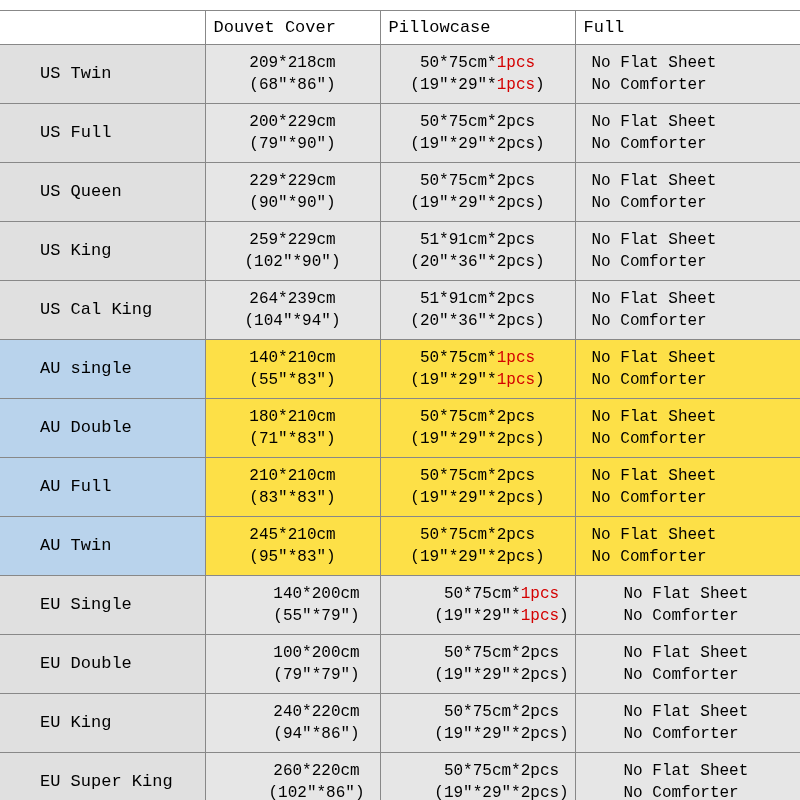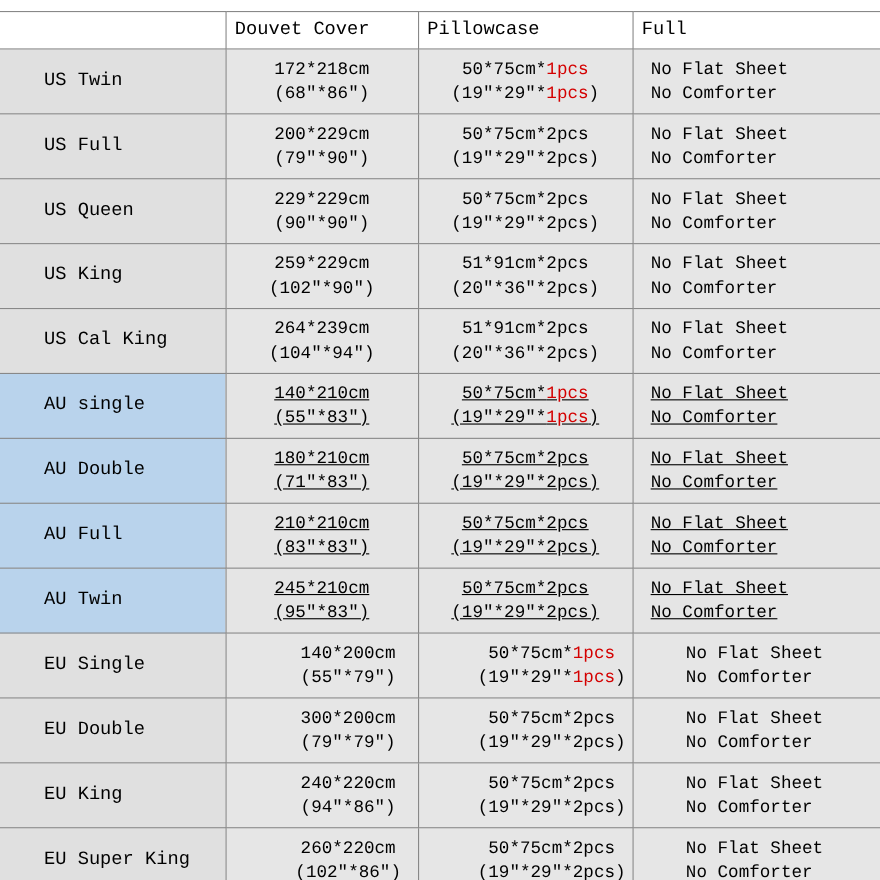--- a/index.html
+++ b/index.html
@@ -42,21 +42,21 @@
   td.size {
     text-align: left;
     padding-left: 4px;
     background: #e0e0e0;
   }
   td.size.highlight { background: #b9d3ec; }
   td.center { text-align: center; }
   td.note { text-align: left; padding-left: 16px; margin-top: 19px; }
   .red { color: #d40000; }
   .row-us    td.center, .row-us    td.note { background: #e6e6e6; }
-  .row-au    td.center, .row-au    td.note { background: #e5e5e5; text-decoration: underline; }
+  .row-au    td.center, .row-au    td.note { background: #fde047; }
   .row-eu    td.center, .row-eu    td.note { background: #e6e6e6; padding-left: 48px; }
   tr.header-row { background: #fff; }
   td div { white-space: nowrap; }
   td.center, td.note { font-size: 16px; }
   td, th { border-left: 1px solid #888; border-right: 1px solid #888; }
   table { border-left: none; }
   td:first-child, th:first-child { border-left: none; padding-left: 40px; }
 </style>
 </head>
 <body>
@@ -74,21 +74,21 @@
         <th class="blank"></th>
         <th>Douvet Cover</th>
         <th>Pillowcase</th>
         <th>Full</th>
       </tr>
     </thead>
     <tbody id="tbody">
         <tr class="row-us">
           <td class="size">US Twin</td>
           <td class="center">
-            <div>172*218cm</div>
+            <div>209*218cm</div>
             <div>(68"*86")</div>
           </td>
           <td class="center">
             <div><span>50*75cm*</span><span class="red">1pcs</span><span></span></div>
             <div><span>(19"*29"*</span><span class="red">1pcs</span><span>)</span></div>
           </td>
           <td class="note">
             <div>No Flat Sheet</div>
             <div>No Comforter</div>
           </td>
@@ -224,21 +224,21 @@
             <div><span>(19"*29"*</span><span class="red">1pcs</span><span>)</span></div>
           </td>
           <td class="note">
             <div>No Flat Sheet</div>
             <div>No Comforter</div>
           </td>
         </tr>
         <tr class="row-eu">
           <td class="size">EU Double</td>
           <td class="center">
-            <div>300*200cm</div>
+            <div>100*200cm</div>
             <div>(79"*79")</div>
           </td>
           <td class="center">
             <div><span>50*75cm*2pcs</span><span class="red"></span><span></span></div>
             <div><span>(19"*29"*2pcs)</span><span class="red"></span><span></span></div>
           </td>
           <td class="note">
             <div>No Flat Sheet</div>
             <div>No Comforter</div>
           </td>

